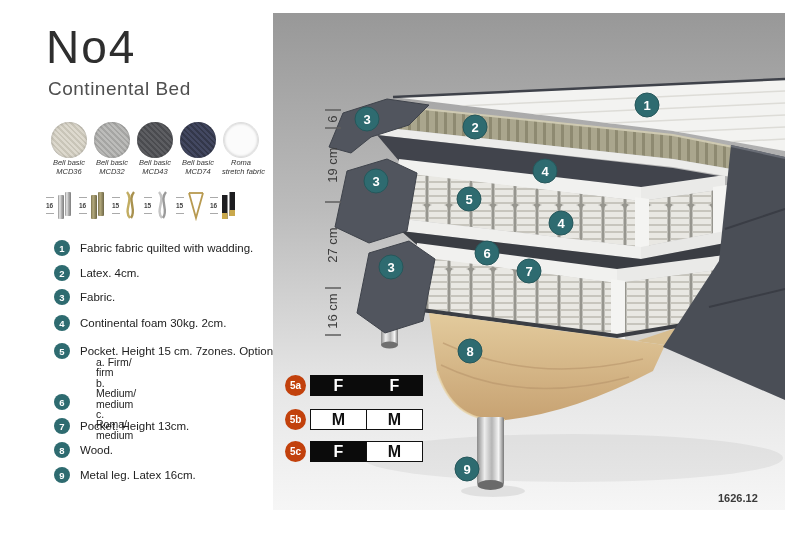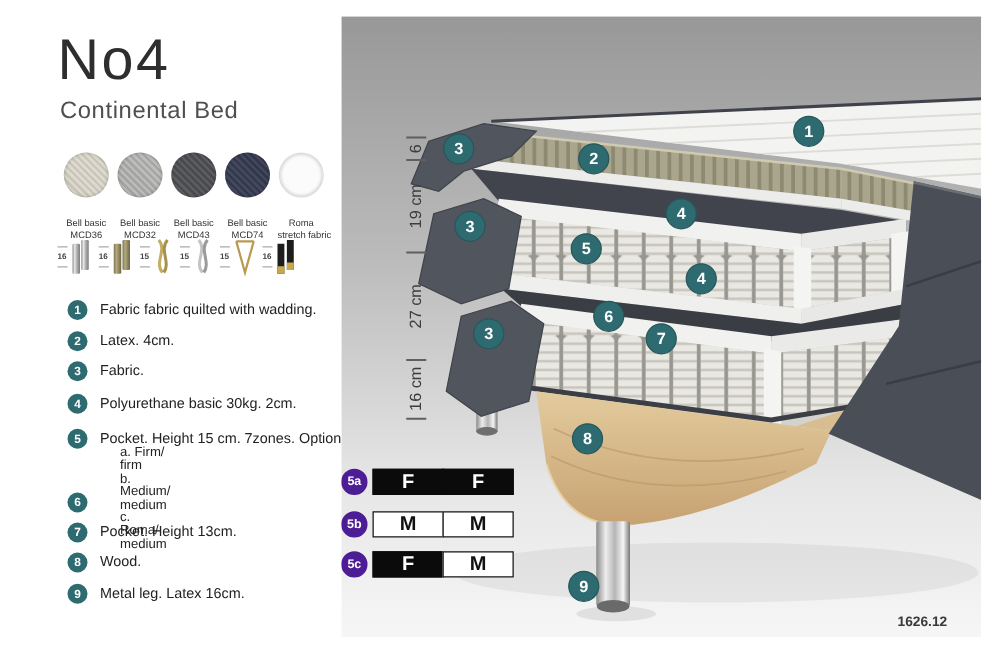--- a/index.html
+++ b/index.html
@@ -8,38 +8,38 @@
     font-family:"Liberation Sans", sans-serif;color:#2f2f2f;overflow:hidden;
   }
   
   .title{position:absolute;left:46px;top:20px;font-size:46px;font-weight:200;
          letter-spacing:2px;color:#2e2e2e;}
   .subtitle{position:absolute;left:48px;top:78px;font-size:19px;font-weight:300;
             letter-spacing:.5px;color:#4f4f4f;}
   .swatch-row{position:absolute;left:50px;top:122px;display:flex;gap:5px;}
   .swatch{width:38px;text-align:center;}
   .swatch-circle{width:36px;height:36px;border-radius:50%;margin:0 auto;box-shadow:inset 0 0 3px rgba(0,0,0,.25);}
-  .swatch-label{margin-top:16px;font-size:7.5px;line-height:1.2;color:#333;white-space:nowrap;}
+  .swatch-label{margin-top:0;font-size:7.5px;line-height:1.2;color:#333;white-space:nowrap;font-style:italic;}
   .legs-row{position:absolute;left:44px;top:188px;height:36px;}
   .leg-item{position:absolute;top:0;display:flex;align-items:center;gap:2px;height:34px;}
   .leg-num{font-size:6.5px;font-weight:bold;color:#444;position:relative;padding:5px 0;}
   .leg-num::before,.leg-num::after{content:"";position:absolute;left:0;width:8px;border-top:1px solid #aaa;}
   .leg-num::before{top:0;} .leg-num::after{bottom:0;}
   .mat-list{position:absolute;left:0;top:0;}
   .mat-item{position:absolute;left:54px;display:flex;align-items:center;gap:10px;height:18px;}
   .num-badge{width:16px;height:16px;border-radius:50%;background:#2e6b70;color:#fff;
              font-size:9.5px;font-weight:bold;display:flex;align-items:center;justify-content:center;flex:0 0 16px;}
   .mat-text{font-size:11.5px;color:#222;white-space:nowrap;}
   .mat-sub{position:absolute;left:96px;top:357px;font-size:10.5px;line-height:10.4px;color:#222;}
   
   .panel{position:absolute;left:273px;top:13px;width:512px;height:497px;overflow:hidden;}
   .panel svg.scene{position:absolute;left:0;top:0;}
   .firm-row{position:absolute;display:flex;align-items:center;gap:4px;}
-  .firm-badge{width:21px;height:21px;border-radius:50%;background:#4c1d95;color:#fff;
-              font-size:10px;font-weight:bold;display:flex;align-items:center;justify-content:center;flex:0 0 21px;}
+  .firm-badge{width:21px;height:21px;border-radius:50%;background:#c2410c;color:#fff;
+              font-size:10px;font-weight:bold;display:flex;align-items:center;justify-content:center;flex:0 0 21px;margin-left:12px;}
   .firm-table{display:flex;}
   .cell{width:57px;height:21px;display:flex;align-items:center;justify-content:center;
         font-size:16px;font-weight:bold;box-sizing:border-box;}
   .cell.black{background:#0b0b0b;color:#fff;border:1px solid #0b0b0b;}
   .cell.white{background:#fff;color:#111;border:1.5px solid #111;}
   .cell + .cell{margin-left:-1px;}
   .version{position:absolute;left:445px;top:479px;font-size:11px;font-weight:bold;color:#3a3a3a;}
 </style>
 </head>
 <body>
@@ -157,21 +157,21 @@
   <div class="mat-item" style="top:264px">
     <span class="num-badge">2</span>
     <span class="mat-text">Latex. 4cm.</span>
   </div>
   <div class="mat-item" style="top:288px">
     <span class="num-badge">3</span>
     <span class="mat-text">Fabric.</span>
   </div>
   <div class="mat-item" style="top:314px">
     <span class="num-badge">4</span>
-    <span class="mat-text">Polyurethane basic 30kg. 2cm.</span>
+    <span class="mat-text">Continental foam 30kg. 2cm.</span>
   </div>
   <div class="mat-item" style="top:342px">
     <span class="num-badge">5</span>
     <span class="mat-text">Pocket. Height 15 cm. 7zones. Option:</span>
   </div>
   <div class="mat-sub">
     <div>a. Firm/ firm</div>
     <div>b. Medium/ medium</div>
     <div>c. Roma/ medium</div>
   </div>

